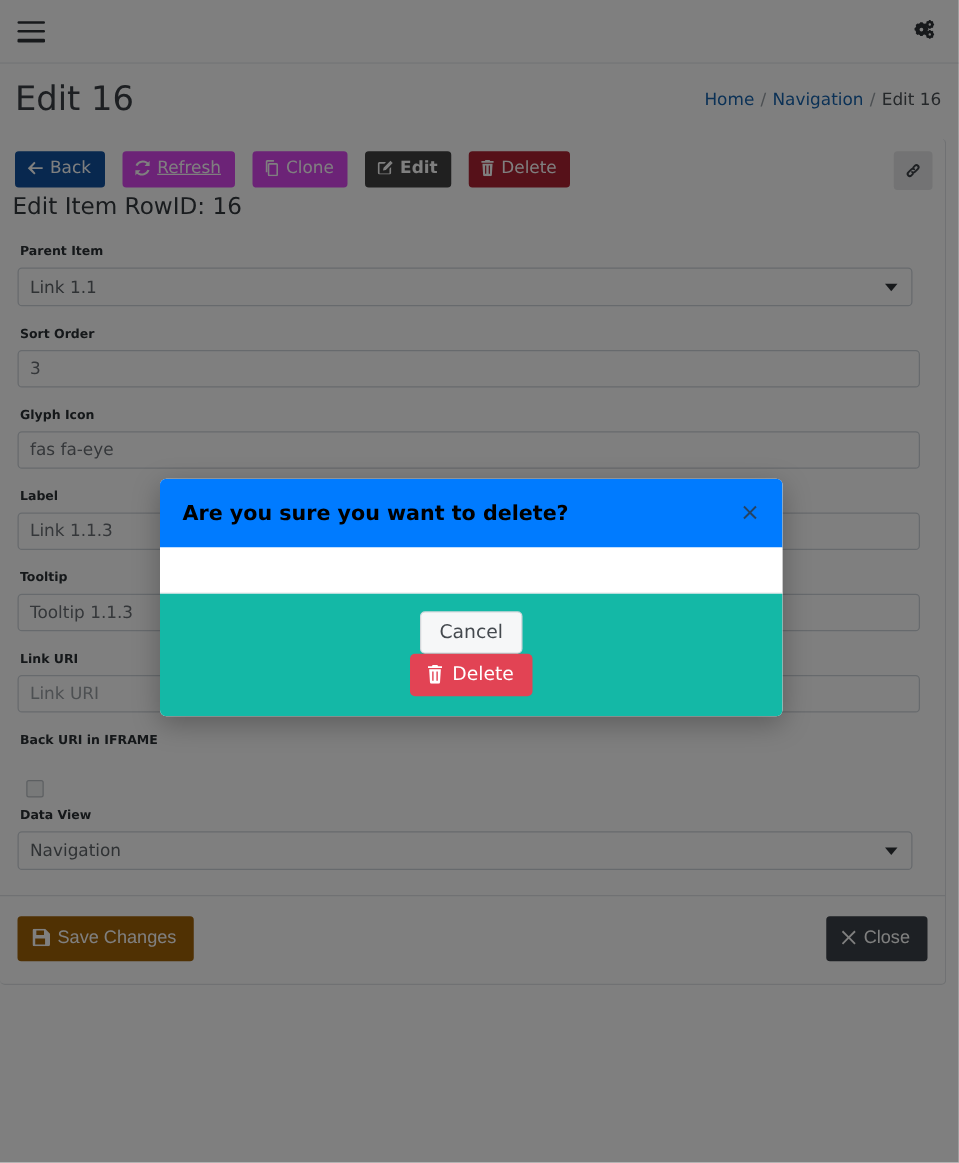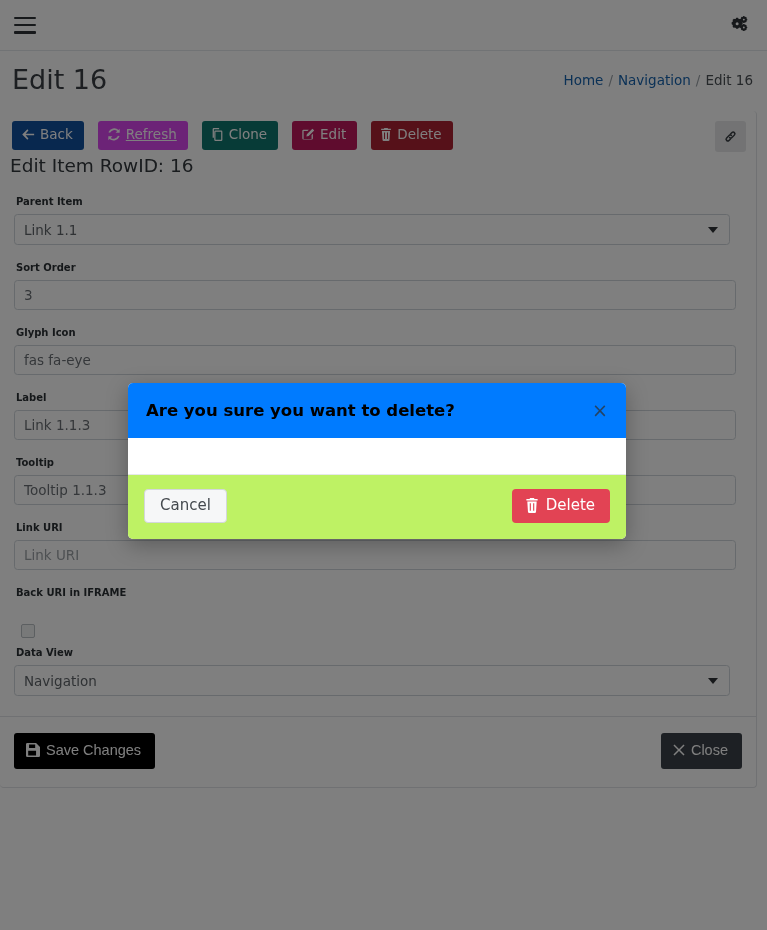--- a/index.html
+++ b/index.html
@@ -89,22 +89,22 @@
     display: inline-flex;
     align-items: center;
     gap: 5px;
     cursor: pointer;
     line-height: 1;
     white-space: nowrap;
   }
   .btn svg { flex: none; }
   .btn-back    { background: #11519e; }
   .btn-refresh { background: #d946ef; text-decoration: underline; }
-  .btn-clone   { background: #0f766e; }
-  .btn-edit    { background: #be185d; }
+  .btn-clone   { background: #d946ef; }
+  .btn-edit    { background: #404040; font-weight: bold; }
   .btn-delete  { background: #ac2232; }
   .btn-link {
     background: #e6e7e8;
     border: none;
     border-radius: 3px;
     width: 31px; height: 31px;
     display: flex; align-items: center; justify-content: center;
     color: #3c4146;
     cursor: pointer;
   }
@@ -174,21 +174,21 @@
     border-top: 1px solid #e0e3e6;
     margin-top: 20px;
   }
   .card-footer {
     display: flex;
     align-items: center;
     justify-content: space-between;
     padding: 16px 14px 18px 14px;
   }
   .btn-save {
-    background: #000000;
+    background: #a16207;
     color: #fff;
     border: none;
     border-radius: 3px;
     font-size: 14.5px;
     padding: 10px 14px 11px 12px;
     display: inline-flex;
     align-items: center;
     gap: 6px;
     cursor: pointer;
     line-height: 1;
@@ -253,21 +253,22 @@
   .modal-body {
     height: 37px;
     background: #ffffff;
     border-bottom: 1px solid #e6e8ea;
   }
   .modal-footer {
     display: flex;
     align-items: center;
     justify-content: space-between;
     padding: 14px 16px 16px 16px;
-    background: #bef264;
+    background: #14b8a6;
+    flex-direction: column;
   }
   .btn-cancel {
     background: #f6f7f8;
     border: 1px solid #d3d7db;
     border-radius: 4px;
     color: #44494e;
     font-size: 15px;
     padding: 8px 15px 9px 15px;
     cursor: pointer;
     line-height: 1;

